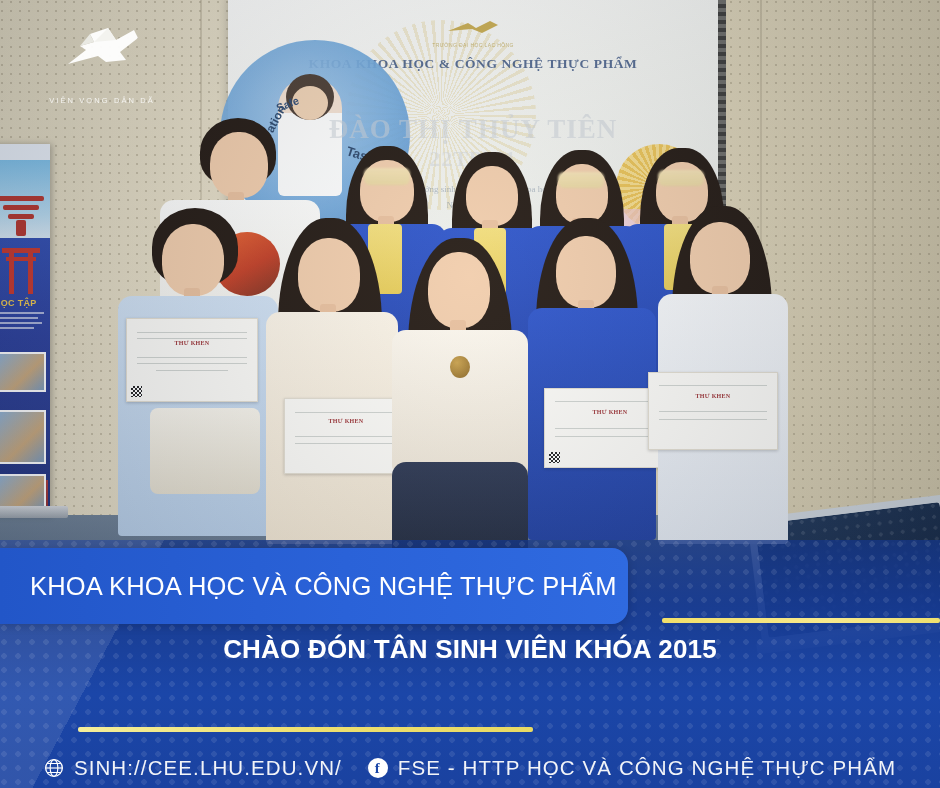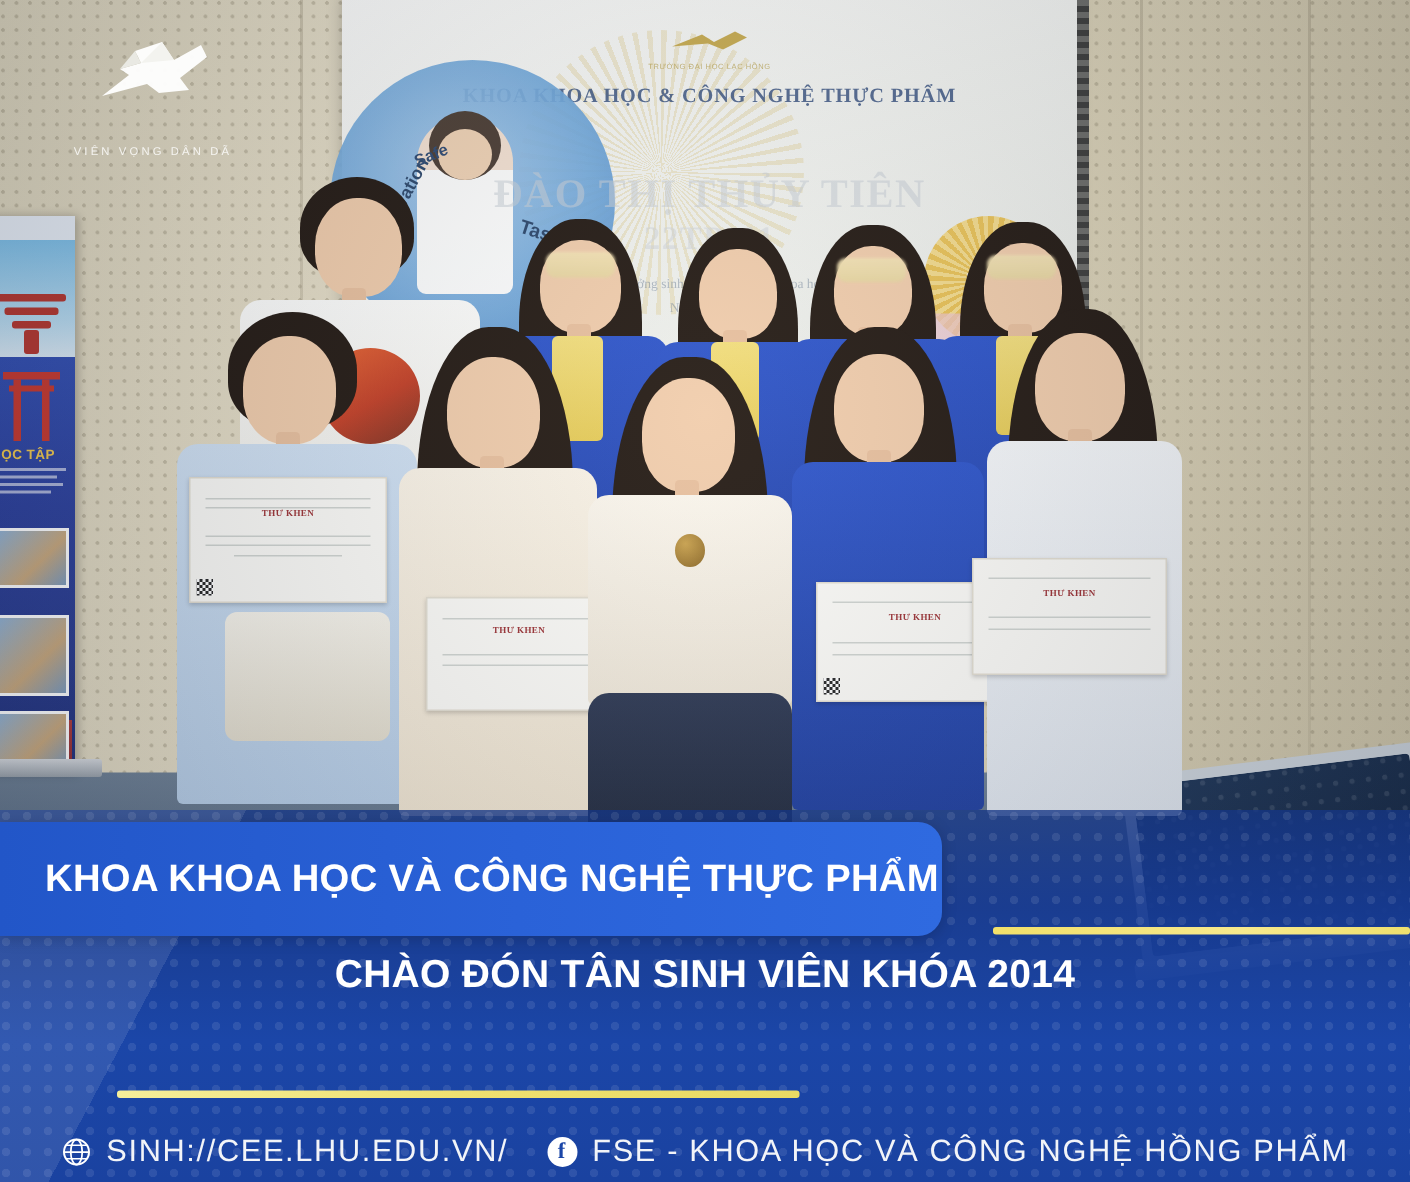--- a/index.html
+++ b/index.html
@@ -175,21 +175,21 @@
 
   .title-box {
     position:absolute; left:0; top:548px; width:628px; height:76px;
     background:linear-gradient(90deg,#2256c8 0%, #2a62d8 55%, #2f6ae0 100%);
     border-radius:0 16px 16px 0;
     display:flex; align-items:center;
     box-shadow:0 2px 10px rgba(0,0,0,.18);
   }
   .title-box .t1 {
     padding-left:30px;
-    color:#fff; font-weight:bold; font-size:25.5px; letter-spacing:.2px; white-space:nowrap;
+    color:#fff; font-weight:normal; font-size:25.5px; letter-spacing:.2px; white-space:nowrap;
   }
   .accent-line {
     position:absolute; left:662px; top:618px; width:278px; height:5px;
     background:linear-gradient(90deg,#f2e06a,#f7e98d 60%,#efe06e);
     border-radius:2px;
   }
   .t2 {
     position:absolute; left:0; right:0; top:634px; text-align:center;
     color:#fff; font-weight:bold; font-size:26px; letter-spacing:.2px;
   }
@@ -425,38 +425,38 @@
   <div class="band">
     <span class="band-dots"></span>
     <span class="band-diag"></span>
   </div>
 
   <div class="title-box">
     <span class="t1">KHOA KHOA HỌC VÀ CÔNG NGHỆ THỰC PHẨM</span>
   </div>
 
   <span class="accent-line"></span>
-  <div class="t2">CHÀO ĐÓN TÂN SINH VIÊN KHÓA 2014</div>
+  <div class="t2">CHÀO ĐÓN TÂN SINH VIÊN KHÓA 2015</div>
 
   <span class="footer-rule"></span>
 
   <div class="footer">
     <div class="fitem">
       <svg class="globe" viewBox="0 0 24 24">
         <circle cx="12" cy="12" r="10" fill="none" stroke="#ffffff" stroke-width="1.6"></circle>
         <ellipse cx="12" cy="12" rx="4.6" ry="10" fill="none" stroke="#ffffff" stroke-width="1.4"></ellipse>
         <line x1="2" y1="12" x2="22" y2="12" stroke="#ffffff" stroke-width="1.4"></line>
         <line x1="3.6" y1="6.6" x2="20.4" y2="6.6" stroke="#ffffff" stroke-width="1.2"></line>
         <line x1="3.6" y1="17.4" x2="20.4" y2="17.4" stroke="#ffffff" stroke-width="1.2"></line>
       </svg>
       <span>SINH://CEE.LHU.EDU.VN/</span>
     </div>
     <div class="fitem">
       <span class="fb">f</span>
-      <span>FSE - KHOA HỌC VÀ CÔNG NGHỆ HỒNG PHẨM</span>
+      <span>FSE - HTTP HỌC VÀ CÔNG NGHỆ THỰC PHẨM</span>
     </div>
   </div>
 
   <div class="logo">
     <svg class="logo-mark" viewBox="0 0 80 44">
       <path d="M4 38 L22 24 L16 20 L30 16 L26 8 L44 2 L52 14 L70 4 L74 12 L56 26 L62 34 L42 36 L34 30 Z" fill="#ffffff" opacity="0.95"></path>
       <path d="M30 16 L44 2 L52 14 Z" fill="#f3f3ef"></path>
       <path d="M16 20 L30 16 L26 8 Z" fill="#e9e9e3"></path>
     </svg>
     <div class="logo-tag">VIÊN VỌNG DÂN DÃ</div>

